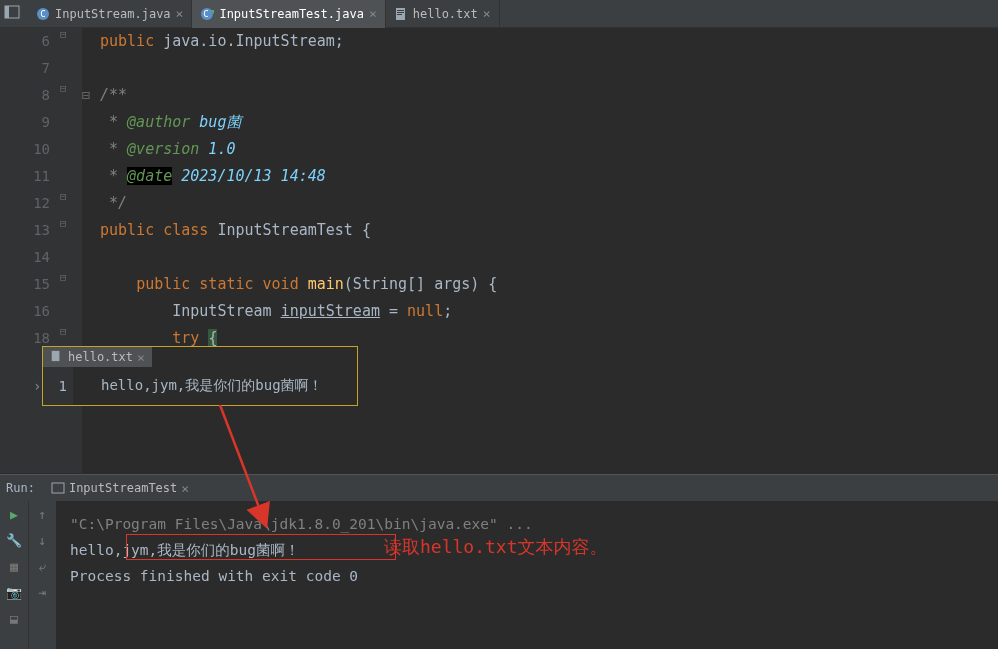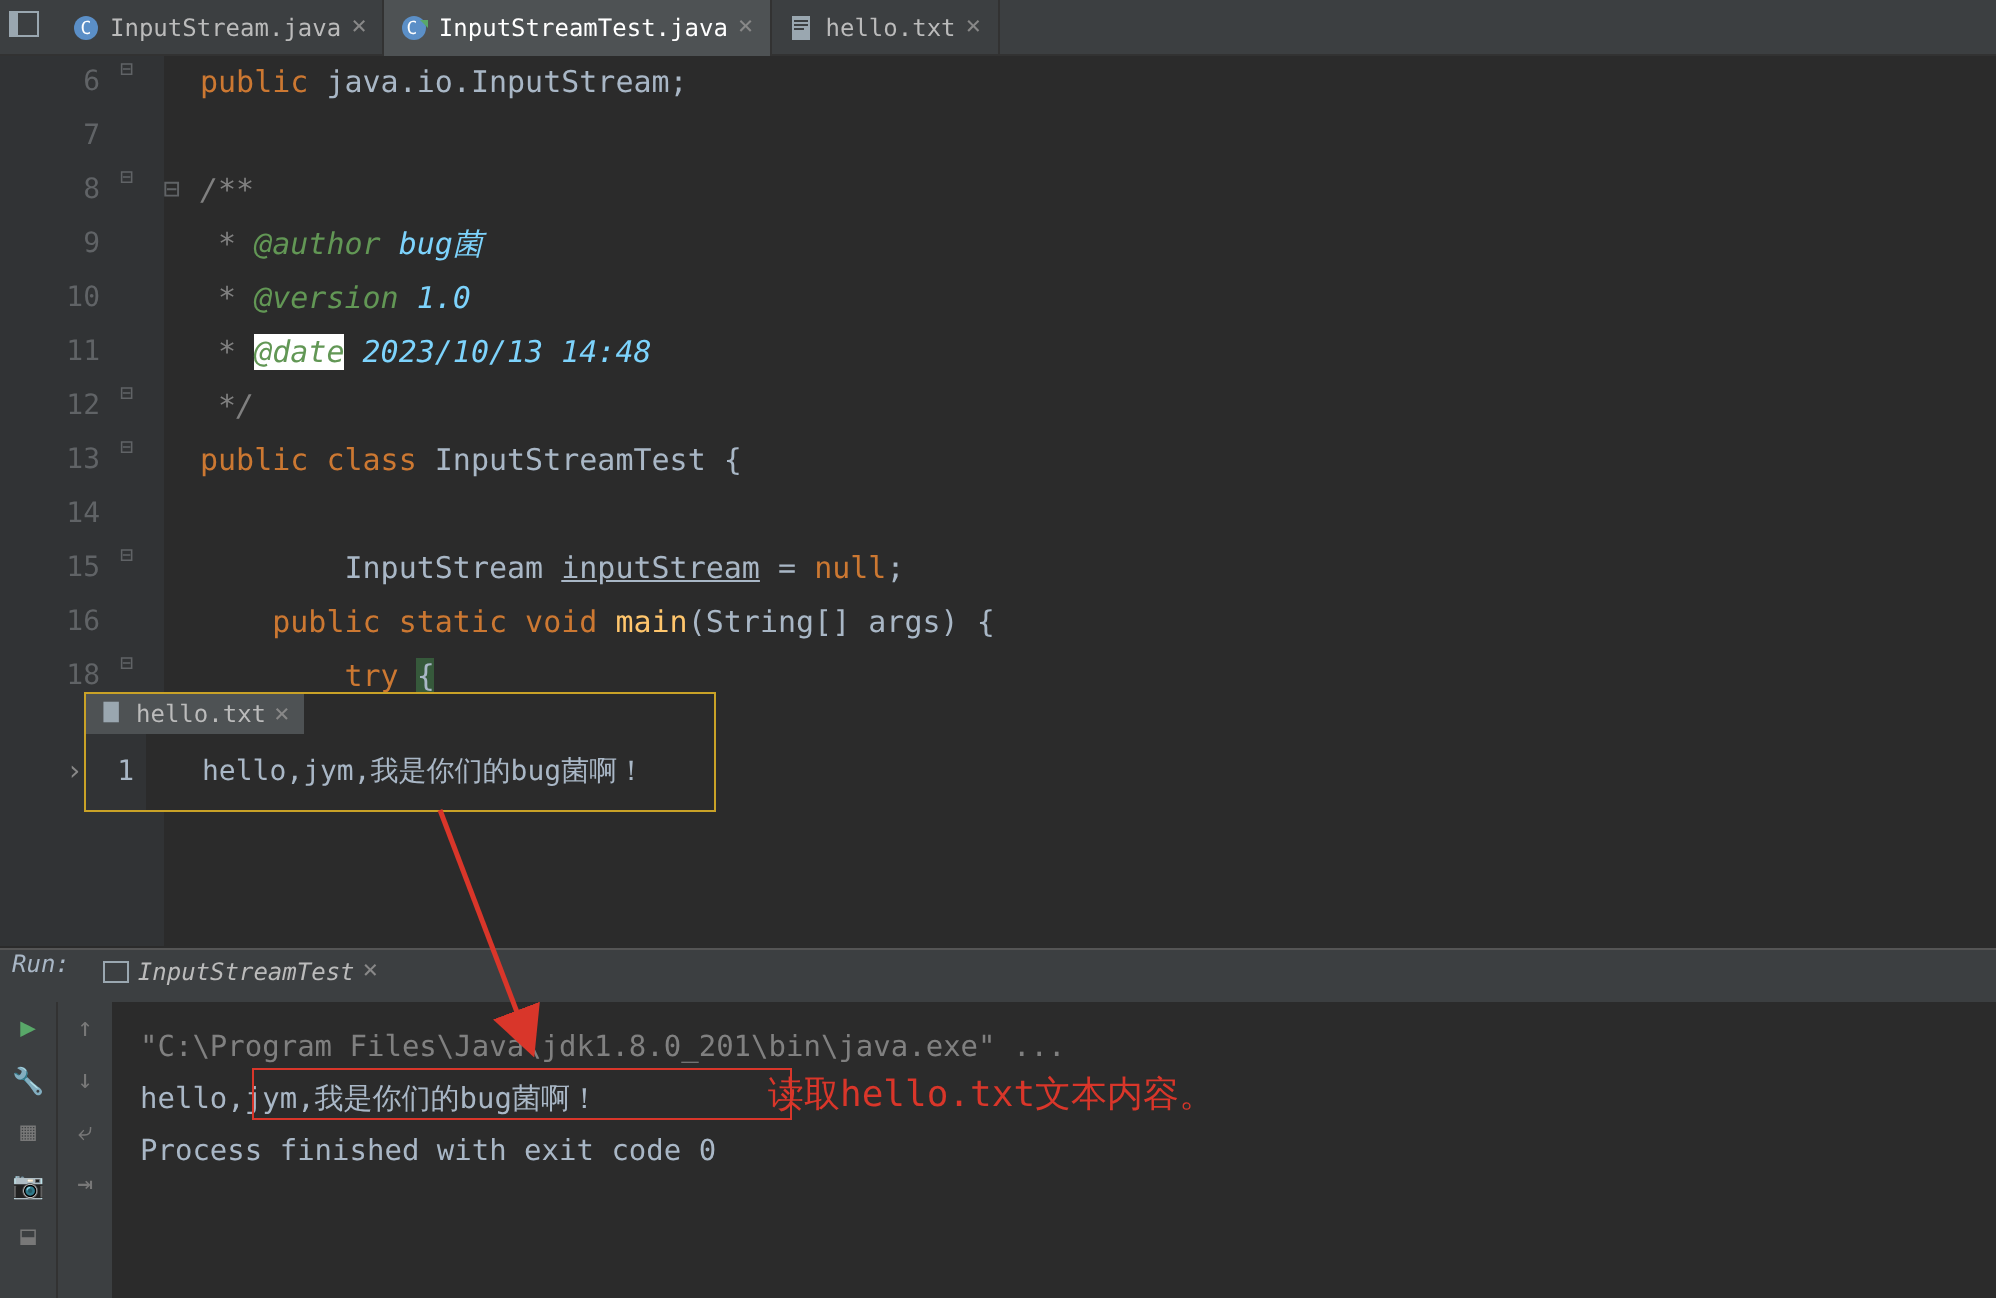--- a/index.html
+++ b/index.html
@@ -81,21 +81,21 @@
   flex: 1;
   padding-left: 18px;
   font-size: 15px;
   line-height: 27px;
   position: relative;
 }
 .code-line { height: 27px; white-space: pre; }
 .kw { color: #cc7832; }
 .comment-i { color: #808080; font-style: italic; }
 .doctag { color: #629755; font-style: italic; }
-.doctag-hl { color: #629755; font-style: italic; background: #ffffff; margin-top: 32px; }
+.doctag-hl { color: #629755; font-style: italic; background: #000000; margin-top: 32px; }
 .author { color: #7dd3fc; font-style: italic; }
 .methodname { color: #ffc66d; }
 .ident-u { text-decoration: underline; }
 
 .popup {
   position: absolute;
   left: 42px;
   top: 346px;
   width: 316px;
   height: 60px;
@@ -154,27 +154,26 @@
   left: 0;
   right: 0;
   height: 175px;
   background: #2b2b2b;
   border-top: 1px solid #555;
   display: flex;
   flex-direction: column;
 }
 .run-header {
   display: flex;
-  align-items: flex-start;
+  align-items: center;
   height: 26px;
   background: #3c3f41;
   font-size: 12px;
   padding-left: 6px;
   gap: 8px;
-  font-style: italic;
 }
 .run-tab {
   display: inline-flex;
   align-items: center;
   gap: 4px;
   padding: 3px 8px;
   color: #bbb;
 }
 .run-body {
   display: flex;
@@ -308,22 +307,22 @@
   <div class="code" id="code-area">
       <div class="code-line"><span class="kw">public </span>java.io.InputStream;</div>
       <div class="code-line">&nbsp;</div>
       <div class="code-line"><span class="comment-i">/**</span></div>
       <div class="code-line"><span class="comment-i"> * </span><span class="doctag">@author</span><span class="author"> bug菌</span></div>
       <div class="code-line"><span class="comment-i"> * </span><span class="doctag">@version</span><span class="author"> 1.0</span></div>
       <div class="code-line"><span class="comment-i"> * </span><span class="doctag-hl">@date</span><span class="author"> 2023/10/13 14:48</span></div>
       <div class="code-line"><span class="comment-i"> */</span></div>
       <div class="code-line"><span class="kw">public class </span>InputStreamTest {</div>
       <div class="code-line">&nbsp;</div>
+      <div class="code-line">    <span class="kw">public static void </span><span class="methodname">main</span>(String[] args) {</div>
       <div class="code-line">        InputStream <span class="ident-u">inputStream</span> = <span class="kw">null</span>;</div>
-      <div class="code-line">    <span class="kw">public static void </span><span class="methodname">main</span>(String[] args) {</div>
       <div class="code-line">        <span class="kw">try </span><span style="background:#36593b">{</span></div>
     </div>
 </div>
 
 <div class="popup">
   <div class="popup-tab">
     <span class="tab-icon"><svg viewBox="0 0 14 14" width="12" height="12">
           <rect x="2" y="1" width="9" height="12" fill="#9aa7b0"></rect>
         </svg></span>
     <span>hello.txt</span>

